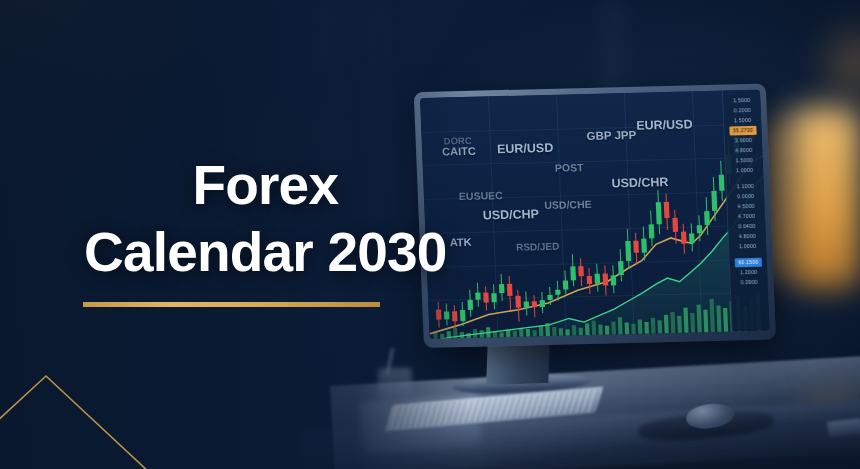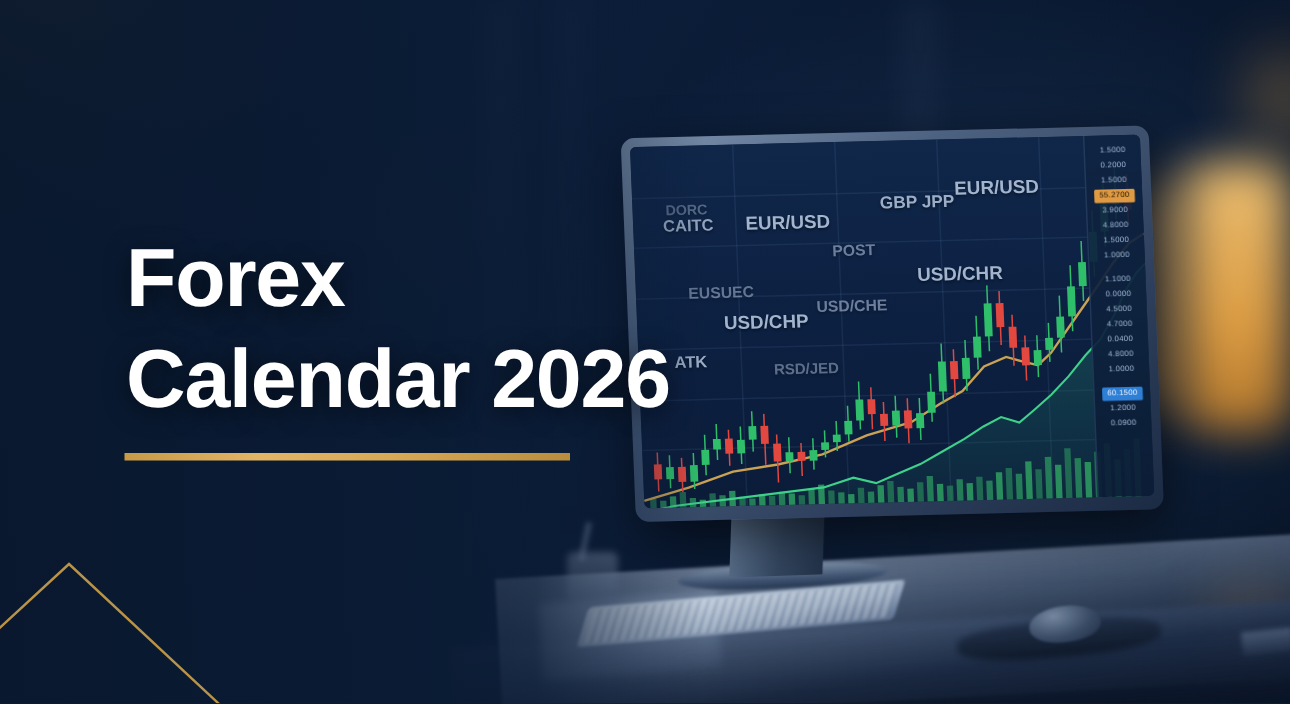--- a/index.html
+++ b/index.html
@@ -204,21 +204,21 @@
   .headline {
     position:absolute; left:84px; top:152px;
     color:#ffffff;
     font-size:55px;
     font-weight:bold;
     line-height:67px;
     letter-spacing:-0.8px;
     text-shadow:0 3px 16px rgba(0,0,0,.55);
     z-index:6;
   }
-  .headline .l1 { display:block; }
+  .headline .l1 { display:block;text-align:center; }
   .headline .l2 { display:block; }
 
   .gold-rule {
     position:absolute; left:83px; top:302px;
     width:297px; height:5px;
     background:linear-gradient(90deg,#c79a46 0%, #e2b465 30%, #d8a954 60%, #b98d3c 100%);
     z-index:6;
   }
 
   
@@ -465,21 +465,21 @@
   <div class="keyboard" data-interactable="false">
     <div class="keyboard-keys" data-interactable="false"></div>
   </div>
   <div class="mouse" data-interactable="false"></div>
   <div class="device-right" data-interactable="false"></div>
 
   <div class="left-scrim" data-interactable="false"></div>
 
   <div class="headline" data-interactable="false">
     <span class="l1" data-interactable="false">Forex</span>
-    <span class="l2" data-interactable="false">Calendar 2026</span>
+    <span class="l2" data-interactable="false">Calendar 2030</span>
   </div>
 
   <div class="gold-rule" data-interactable="false"></div>
 
   <svg class="chevron" viewBox="0 0 220 129" data-interactable="false">
     <polyline points="-6,84 46,36 150,133" fill="none" stroke="#b99448" stroke-width="1.6"></polyline>
   </svg>
 
 </div>
 

